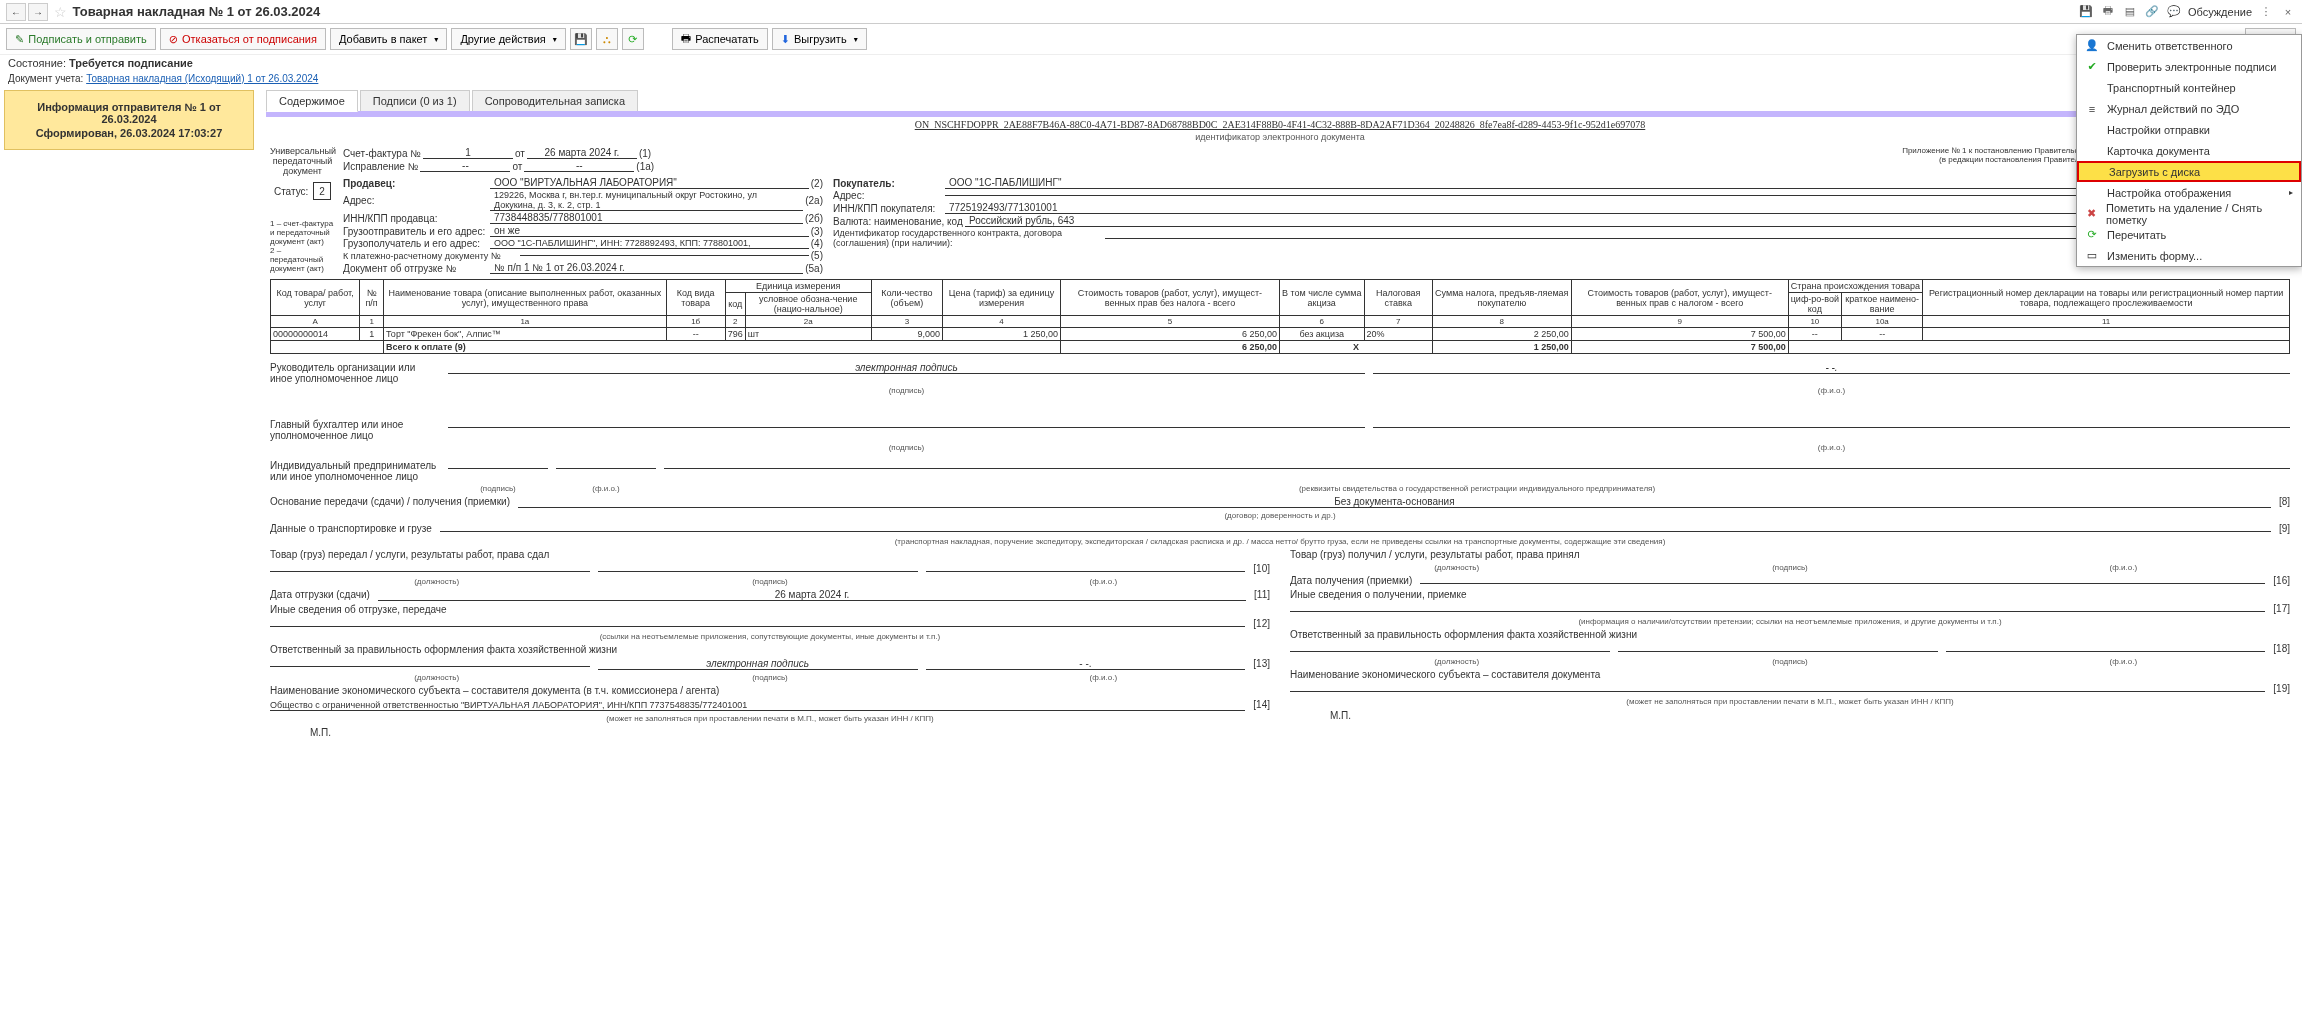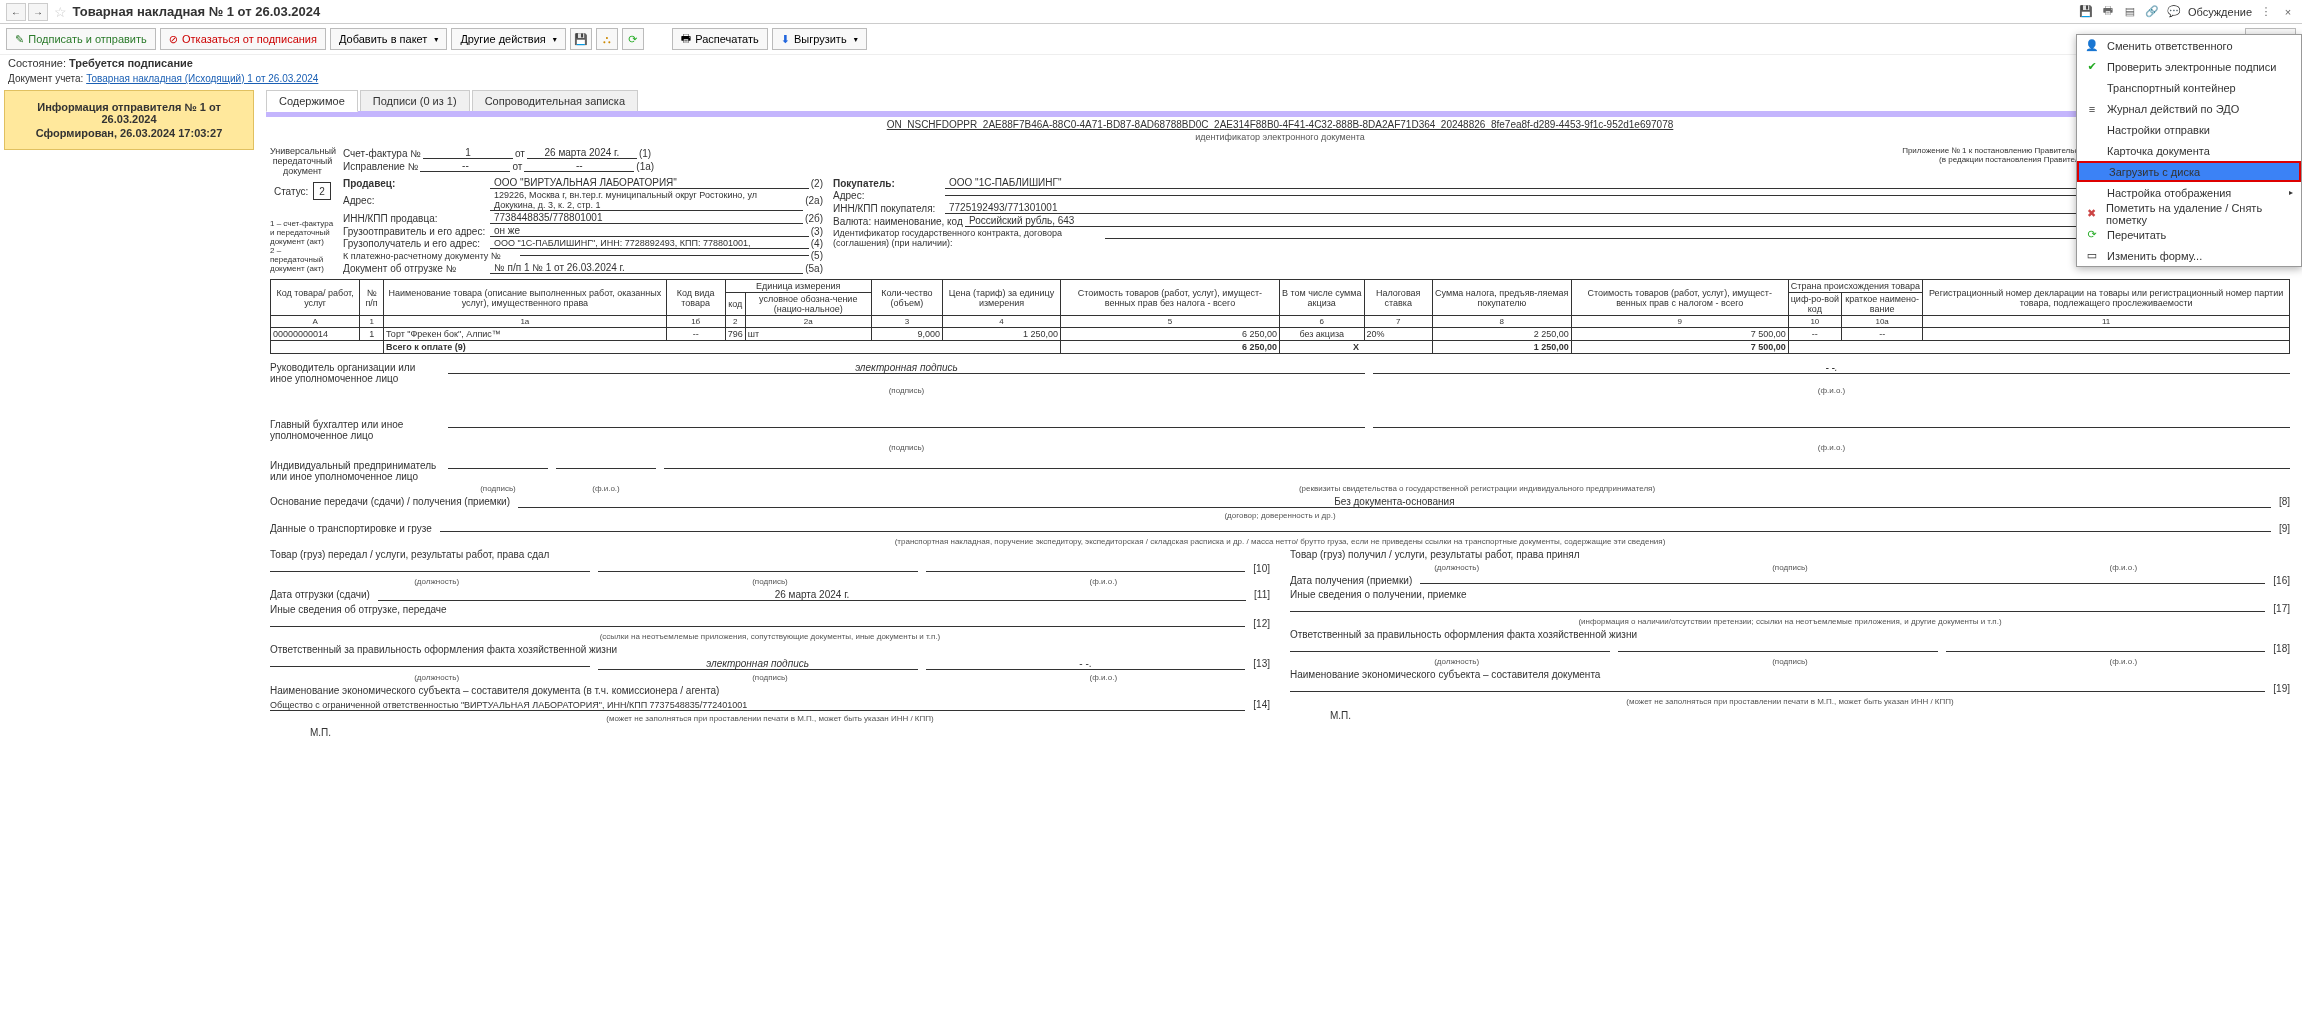--- a/index.html
+++ b/index.html
@@ -20,21 +20,21 @@
 .state-row strong { font-weight: bold; }
 .doc-link-row { padding: 2px 8px; font-size: 10px; }
 .link { color: #1a5fb4; text-decoration: underline; cursor: pointer; }
 .main-layout { display: flex; }
 .info-panel { width: 250px; background: #ffe89c; border: 1px solid #e0c060; padding: 8px; margin: 4px; font-size: 11px; text-align: center; }
 .info-panel div { margin: 2px 0; font-weight: bold; }
 .content-area { flex: 1; padding: 4px 8px; position: relative; }
 .tabs { display: flex; border-bottom: 6px solid #c4b5fd; }
 .tab { padding: 4px 12px; border: 1px solid #ccc; border-bottom: none; background: #f0f0f0; cursor: pointer; font-size: 11px; margin-right: 2px; }
 .tab.active { background: #fff; border-bottom: 1px solid #fff; margin-bottom: -1px; }
-.doc-id { font-size: 10px; font-family: Liberation Sans, sans-serif; padding: 2px 0; text-align: center; }
+.doc-id { font-size: 10px; font-family: Liberation Serif, serif; padding: 2px 0; text-align: center; }
 .doc-id-label { font-size: 9px; text-align: center; color: #555; }
 .upd-body { font-size: 10px; padding: 4px; }
 .upd-header { display: flex; gap: 8px; }
 .upd-left { width: 65px; }
 .status-box { border: 1px solid #333; width: 18px; height: 18px; display: inline-flex; align-items: center; justify-content: center; margin-left: 2px; }
 .upd-note { font-size: 8px; margin-top: 19px; }
 .upd-fields { flex: 1; font-size: 10px; }
 .field-row { display: flex; align-items: center; margin: 1px 0; }
 .field-label { white-space: nowrap; }
 .field-val { border-bottom: 1px solid #333; padding: 0 4px; margin: 0 2px; min-width: 30px; text-align: center; }
@@ -51,21 +51,21 @@
 .sig-line { display: flex; align-items: baseline; gap: 8px; margin: 2px 0; }
 .sig-underline { border-bottom: 1px solid #333; flex: 1; text-align: center; font-style: italic; }
 .sig-caption { font-size: 8px; text-align: center; color: #555; }
 .footer-row { display: flex; align-items: baseline; gap: 8px; margin: 3px 0; font-size: 10px; }
 .footer-underline { border-bottom: 1px solid #333; flex: 1; text-align: center; }
 .footer-caption { font-size: 8px; text-align: center; color: #555; }
 .bracket-num { font-size: 10px; }
 .stamp { font-size: 10px; margin: 4px 0 0 40px; }
 .context-menu { position: absolute; right: 0; top: 34px; width: 226px; background: #fff; border: 1px solid #999; box-shadow: 0 2px 8px rgba(0,0,0,0.3); z-index: 100; }
 .menu-item { display: flex; align-items: center; padding: 4px 8px; gap: 8px; cursor: pointer; font-size: 11px; height: 21px; }
-.menu-item.highlighted { background: #3b82f6; border: 2px solid #d00; }
+.menu-item.highlighted { background: #fde047; border: 2px solid #d00; }
 .menu-icon { width: 14px; display: flex; justify-content: center; font-size: 11px; }
 .menu-arrow { margin-left: auto; font-size: 8px; }
 .spacer { flex: 1; }
 .two-col { display: flex; gap: 20px; }
 .col { flex: 1; }
 </style>
 </head>
 <body>
 
 <div class="toolbar">

